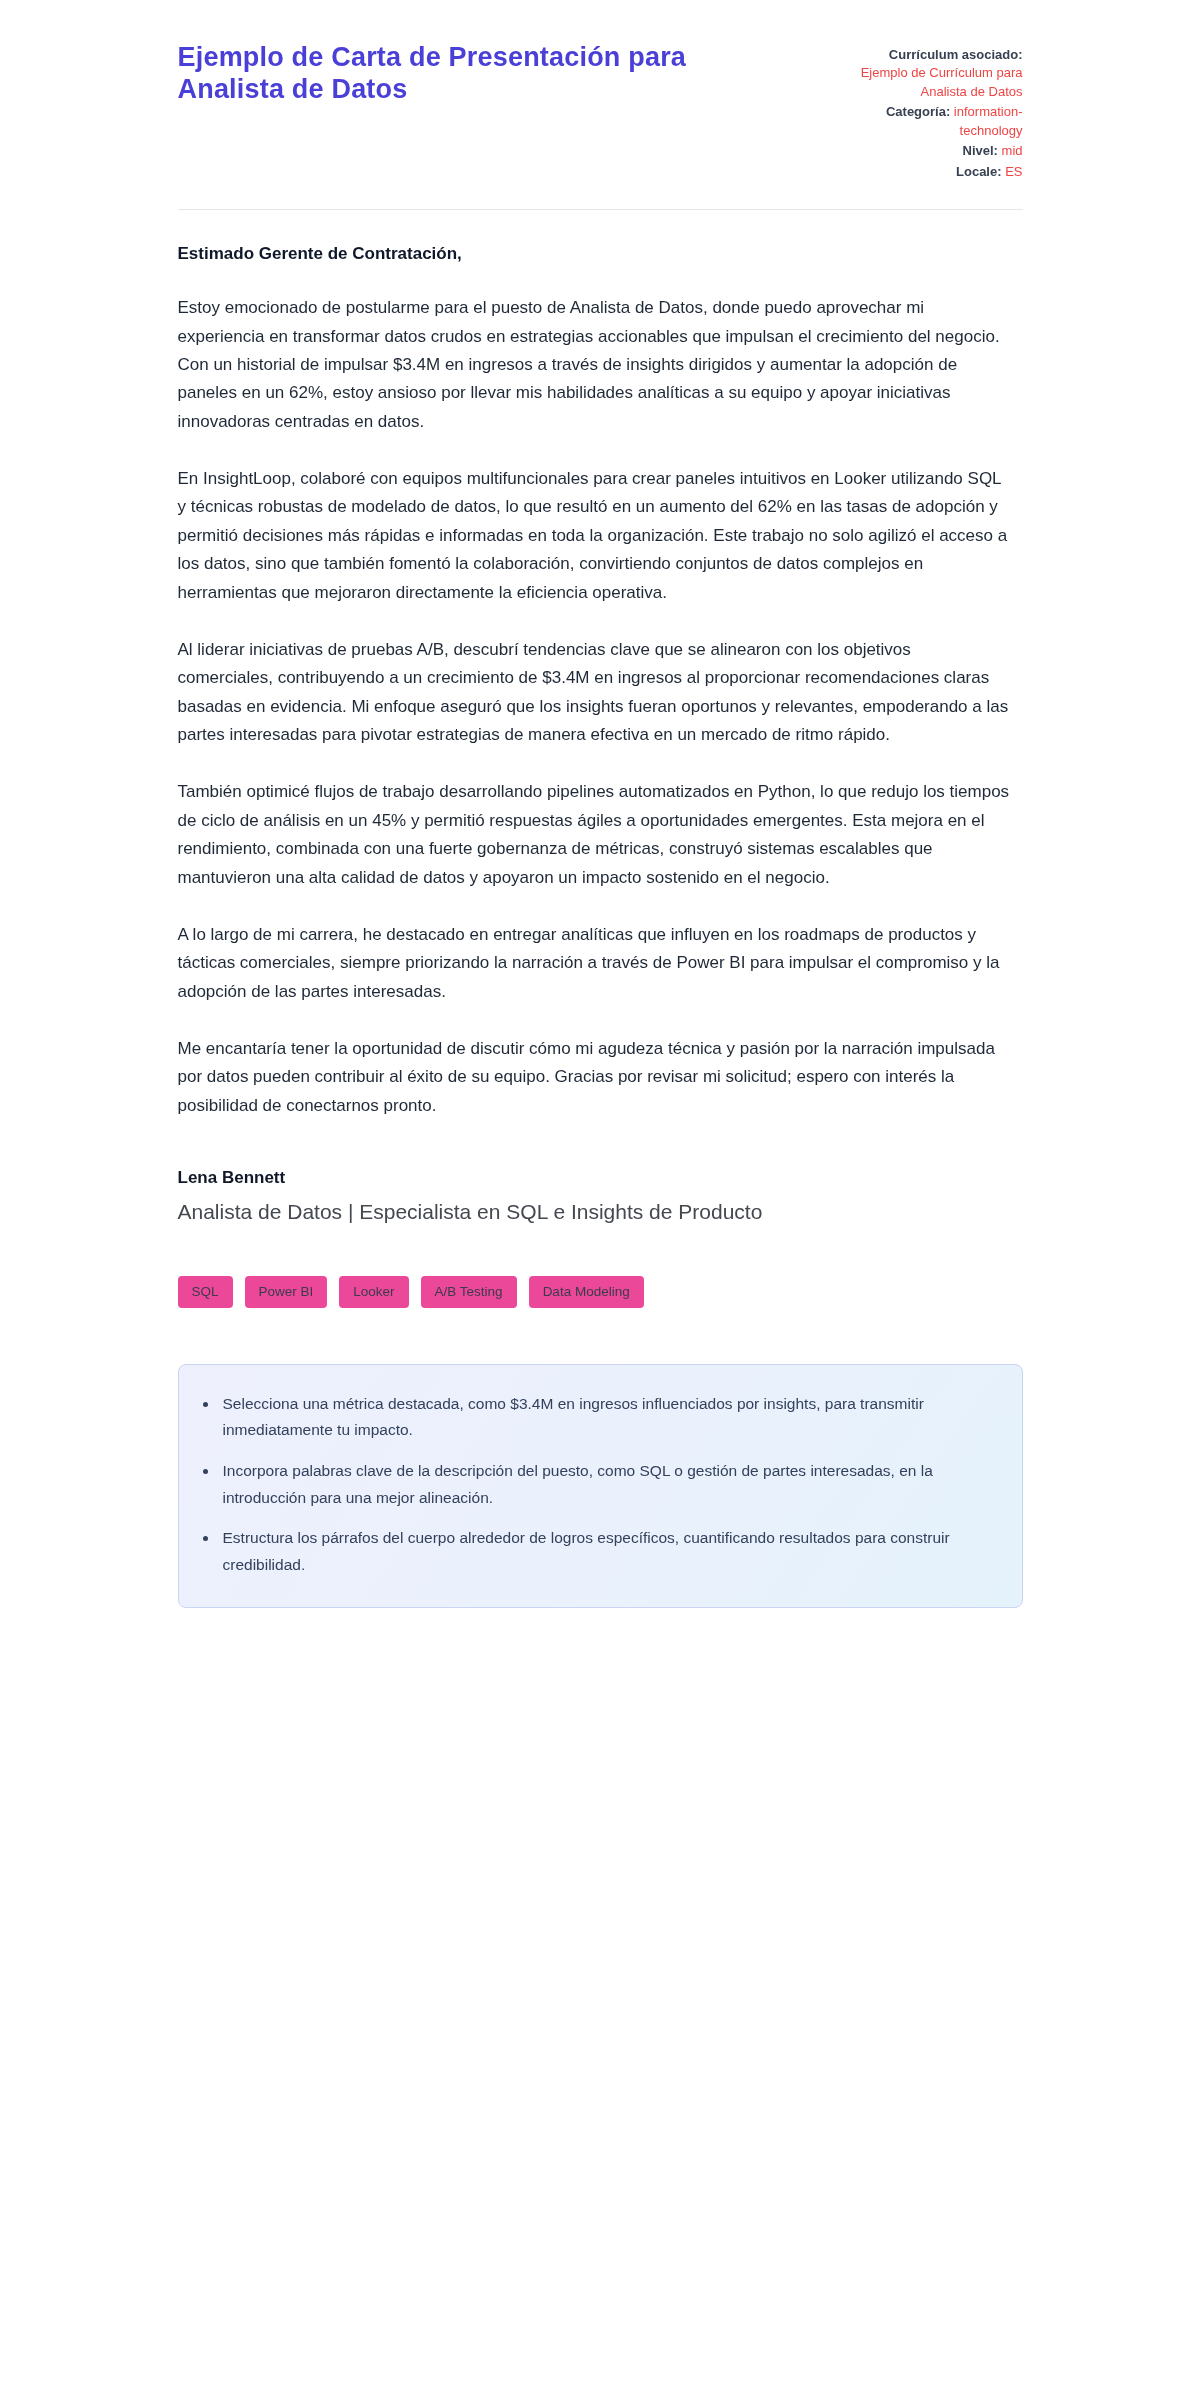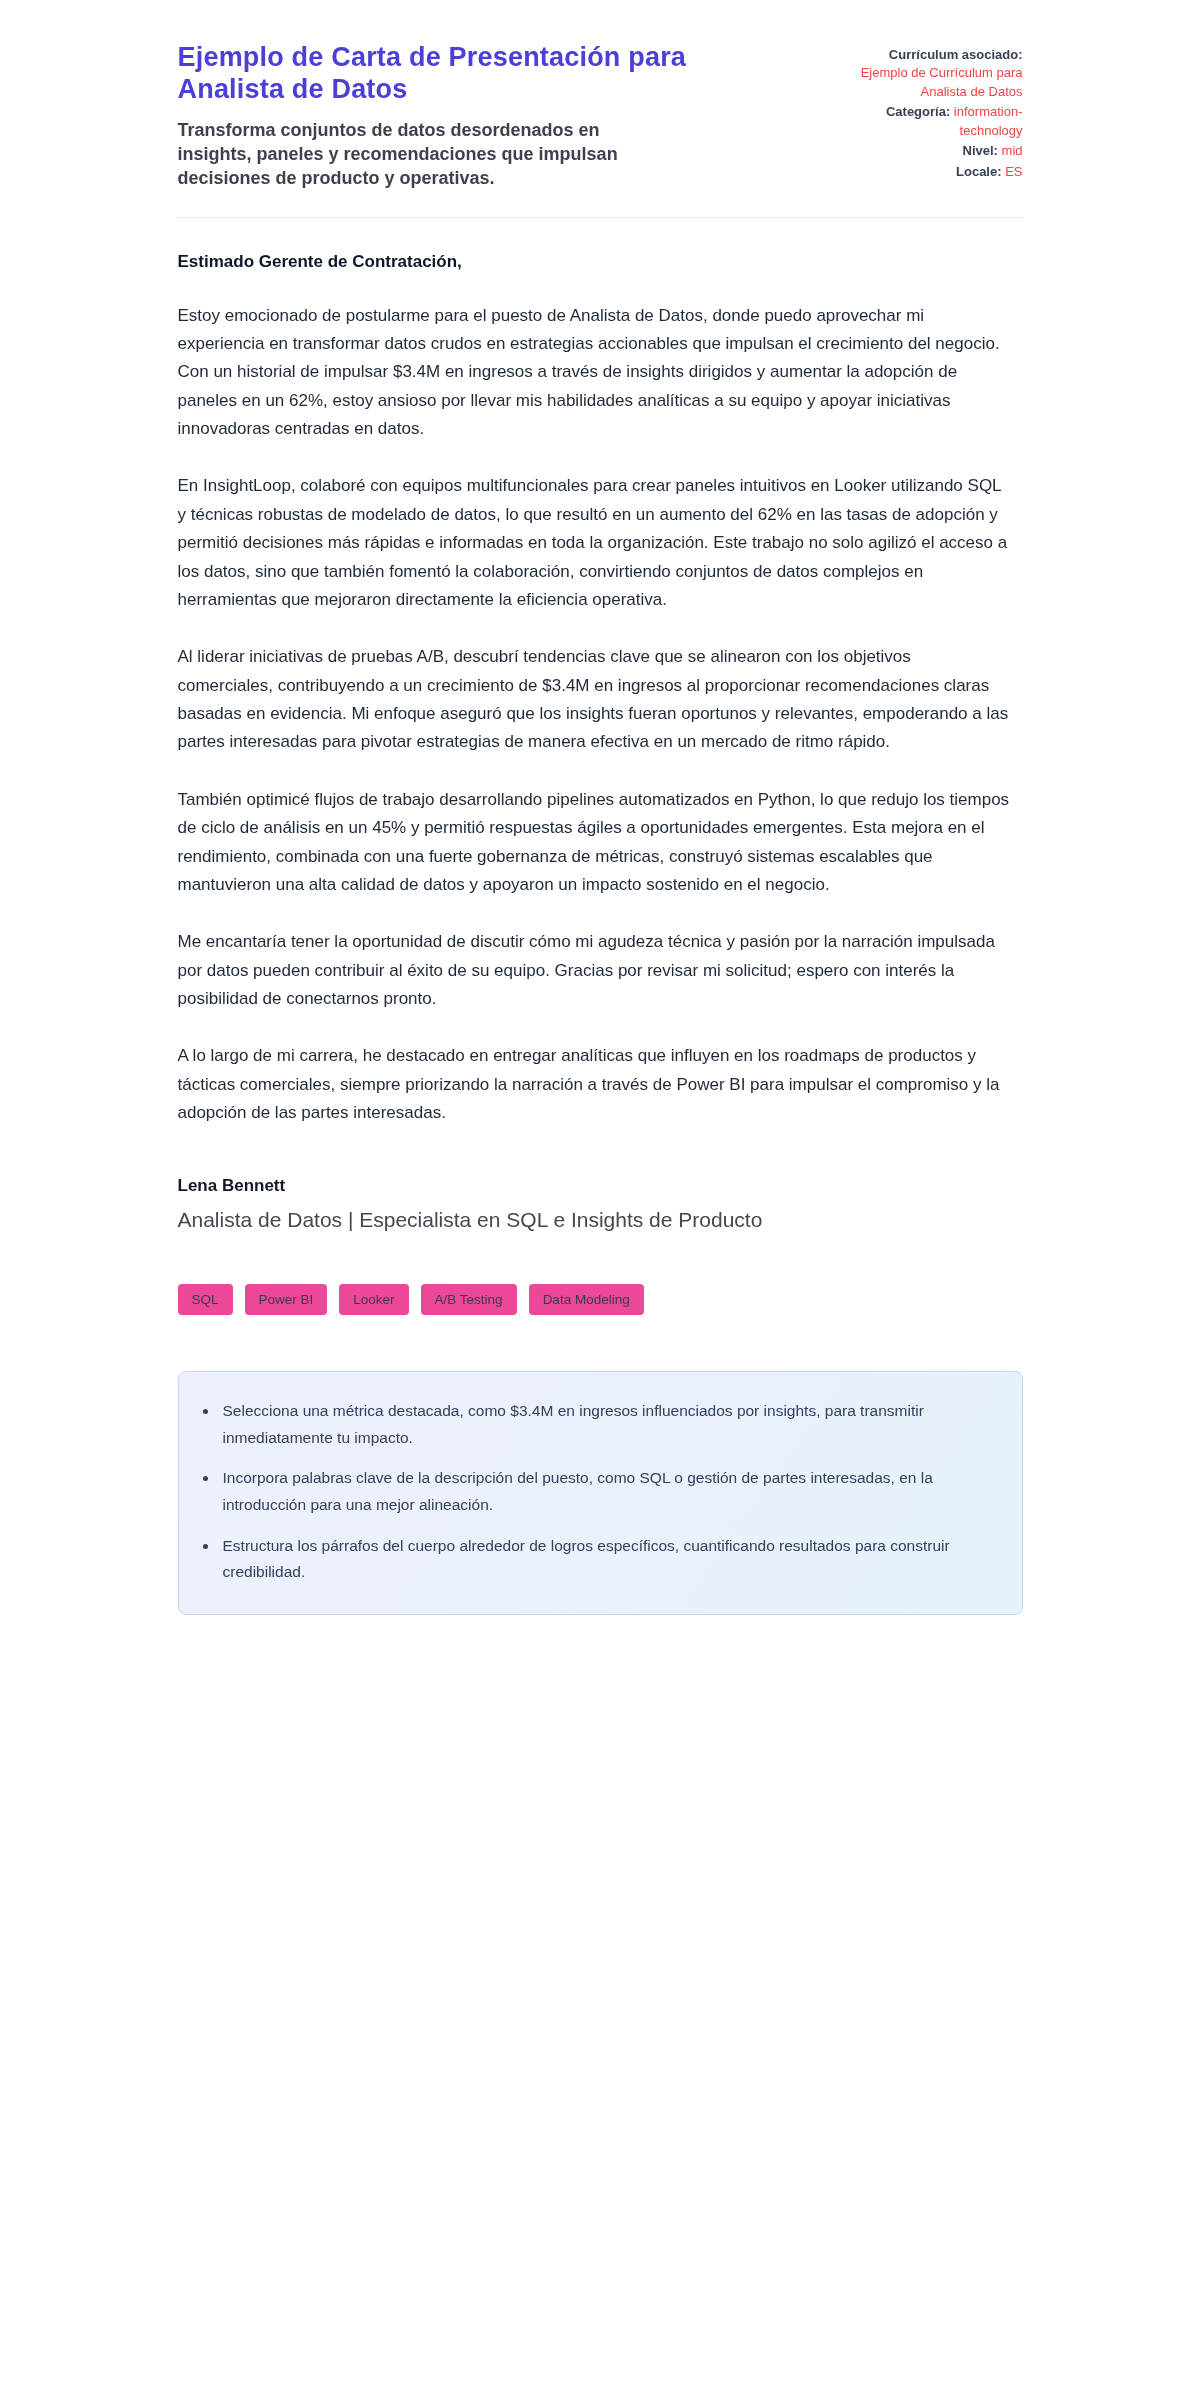--- a/index.html
+++ b/index.html
@@ -139,21 +139,20 @@
   .callout-list li:last-child { margin-bottom: 0; }
 </style>
 </head>
 <body>
 
 <div class="page">
 
   <header class="header">
     <div class="header-left">
       <h1 class="page-title">Ejemplo de Carta de Presentación para Analista de Datos</h1>
-      <p class="page-subtitle">Transforma conjuntos de datos desordenados en insights, paneles y recomendaciones que impulsan decisiones de producto y operativas.</p>
     </div>
     <aside class="meta">
       <div class="meta-row">
         <span class="meta-label">Currículum asociado:</span>
         <span class="meta-value">Ejemplo de Currículum para Analista de Datos</span>
       </div>
       <div class="meta-row">
         <span class="meta-label">Categoría:</span>
         <span class="meta-value">information-technology</span>
       </div>
@@ -170,22 +169,22 @@
 
   <hr class="divider">
 
   <section class="letter">
     <p class="salutation">Estimado Gerente de Contratación,</p>
 
     <p class="para">Estoy emocionado de postularme para el puesto de Analista de Datos, donde puedo aprovechar mi experiencia en transformar datos crudos en estrategias accionables que impulsan el crecimiento del negocio. Con un historial de impulsar $3.4M en ingresos a través de insights dirigidos y aumentar la adopción de paneles en un 62%, estoy ansioso por llevar mis habilidades analíticas a su equipo y apoyar iniciativas innovadoras centradas en datos.</p>
     <p class="para">En InsightLoop, colaboré con equipos multifuncionales para crear paneles intuitivos en Looker utilizando SQL y técnicas robustas de modelado de datos, lo que resultó en un aumento del 62% en las tasas de adopción y permitió decisiones más rápidas e informadas en toda la organización. Este trabajo no solo agilizó el acceso a los datos, sino que también fomentó la colaboración, convirtiendo conjuntos de datos complejos en herramientas que mejoraron directamente la eficiencia operativa.</p>
     <p class="para">Al liderar iniciativas de pruebas A/B, descubrí tendencias clave que se alinearon con los objetivos comerciales, contribuyendo a un crecimiento de $3.4M en ingresos al proporcionar recomendaciones claras basadas en evidencia. Mi enfoque aseguró que los insights fueran oportunos y relevantes, empoderando a las partes interesadas para pivotar estrategias de manera efectiva en un mercado de ritmo rápido.</p>
     <p class="para">También optimicé flujos de trabajo desarrollando pipelines automatizados en Python, lo que redujo los tiempos de ciclo de análisis en un 45% y permitió respuestas ágiles a oportunidades emergentes. Esta mejora en el rendimiento, combinada con una fuerte gobernanza de métricas, construyó sistemas escalables que mantuvieron una alta calidad de datos y apoyaron un impacto sostenido en el negocio.</p>
+    <p class="para">A lo largo de mi carrera, he destacado en entregar analíticas que influyen en los roadmaps de productos y tácticas comerciales, siempre priorizando la narración a través de Power BI para impulsar el compromiso y la adopción de las partes interesadas.</p>
     <p class="para">Me encantaría tener la oportunidad de discutir cómo mi agudeza técnica y pasión por la narración impulsada por datos pueden contribuir al éxito de su equipo. Gracias por revisar mi solicitud; espero con interés la posibilidad de conectarnos pronto.</p>
-    <p class="para">A lo largo de mi carrera, he destacado en entregar analíticas que influyen en los roadmaps de productos y tácticas comerciales, siempre priorizando la narración a través de Power BI para impulsar el compromiso y la adopción de las partes interesadas.</p>
 
     <div class="signature">
       <p class="sig-name">Lena Bennett</p>
       <p class="sig-title">Analista de Datos | Especialista en SQL e Insights de Producto</p>
     </div>
   </section>
 
   <div class="tags">
     <span class="tag">SQL</span>
     <span class="tag">Power BI</span>

